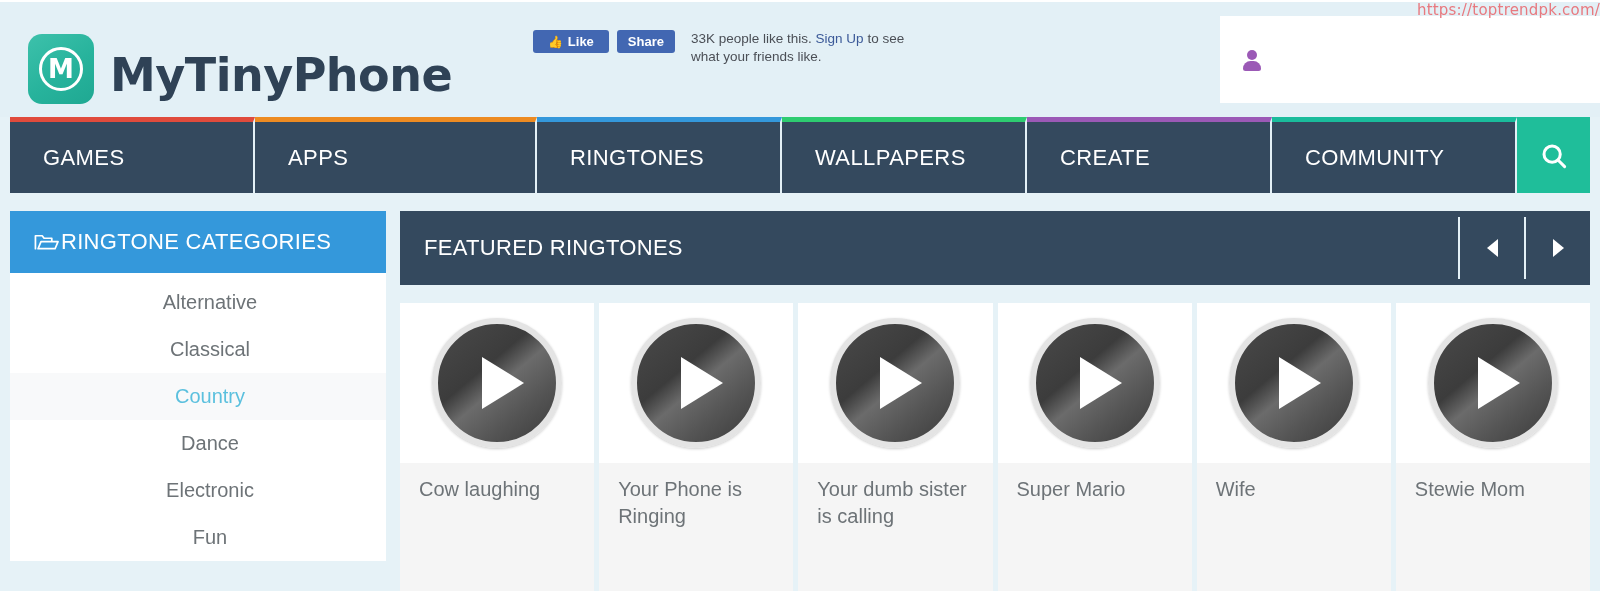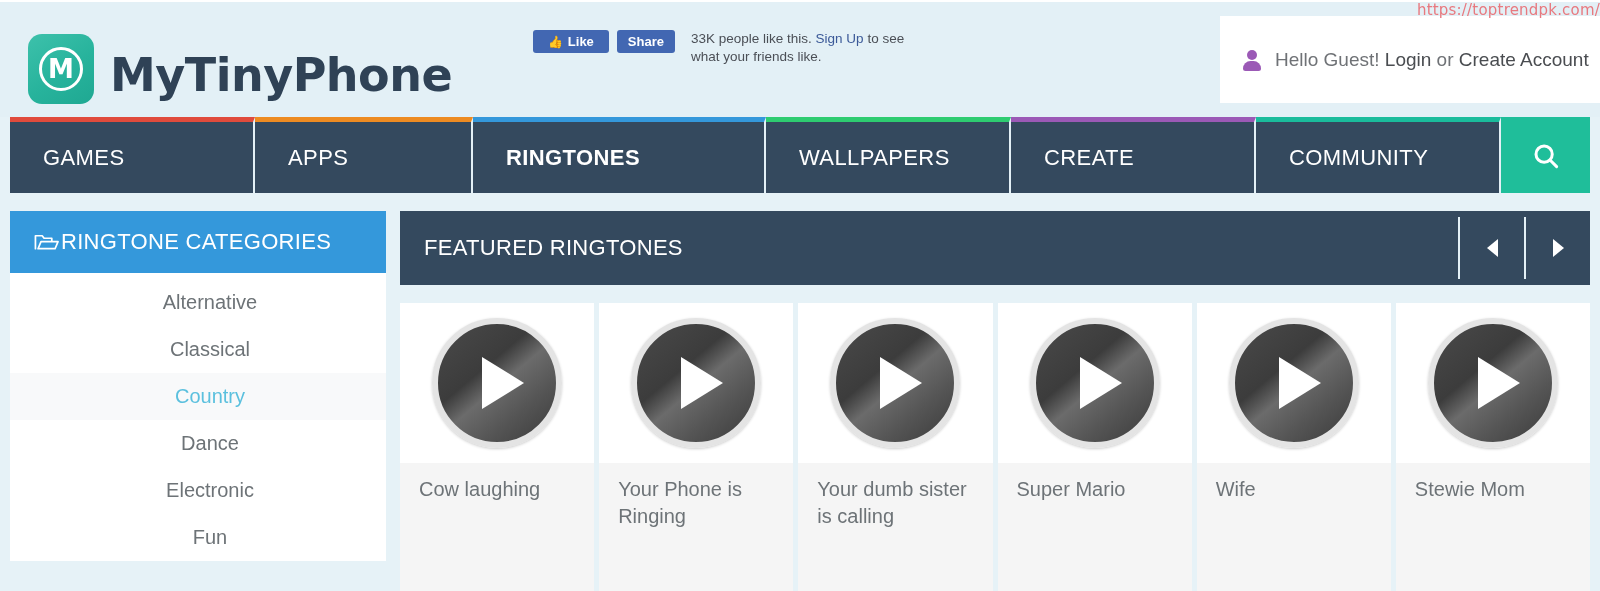--- a/index.html
+++ b/index.html
@@ -172,22 +172,22 @@
     font-size: 22px;
     letter-spacing: 0.4px;
     display: flex;
     align-items: center;
     padding-left: 33px;
     border-top: 5px solid transparent;
     border-right: 2px solid #e3f0f6;
     cursor: pointer;
   }
   .nav-item.games      { width: 245px; }
-  .nav-item.apps       { width: 218px; }
-  .nav-item.ringtones  { width: 293px; font-weight: bold; }
+  .nav-item.apps       { width: 282px; }
+  .nav-item.ringtones  { width: 245px; }
   .nav-item.wallpapers { width: 245px; }
   .nav-item.create     { width: 245px; }
   .nav-item.community  { width: 245px; }
 
   .nav-search {
     flex: 1 1 auto;
     background: #1fbe9a;
     display: flex;
     align-items: center;
     justify-content: center;
@@ -343,26 +343,20 @@
       <div class="fb-text">
         <span>33K people like this.</span>
         <span class="fb-link">Sign Up</span><span> to see</span>
         <span>what your friends like.</span>
       </div>
     </div>
   </div>
 
   <div class="login-box">
     <span class="user-icon"></span>
-    <span class="login-text">
-      <span>Hello Guest!</span>
-      <a>Login</a>
-      <span>or</span>
-      <a>Create Account</a>
-    </span>
   </div>
 </div>
 
 <div class="nav">
   <div class="nav-item games" style="border-top-color:#e04b3c">
     <span>GAMES</span>
   </div>
   <div class="nav-item apps" style="border-top-color:#ed8b22">
     <span>APPS</span>
   </div>

